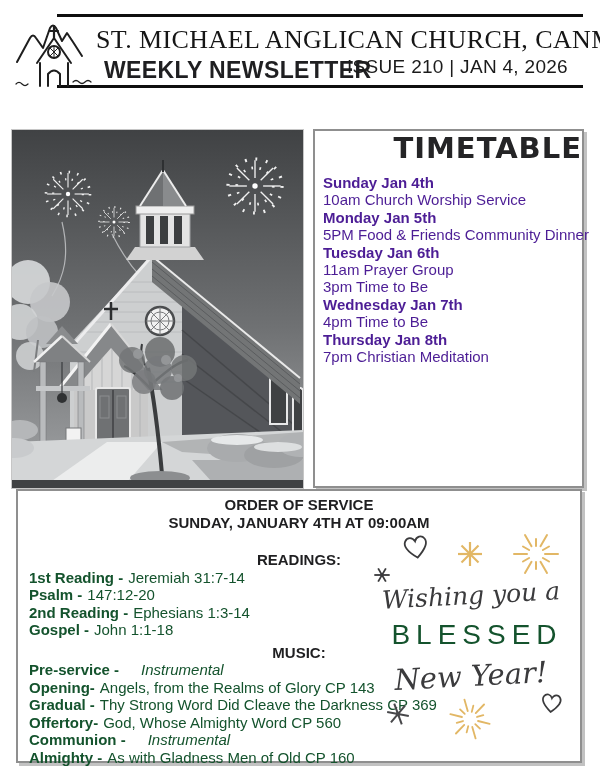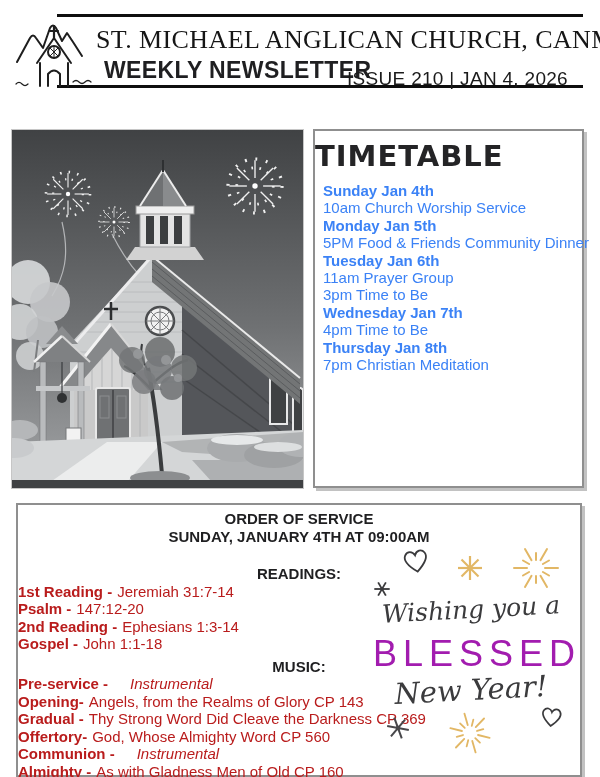--- a/index.html
+++ b/index.html
@@ -9,57 +9,57 @@
   
   .rule{position:absolute;left:57px;width:526px;height:3px;background:#0e0e0e;}
   .rule-top{top:14px;}
   .rule-bottom{top:85px;}
   .logo{position:absolute;left:10px;top:16px;width:90px;height:78px;}
   .hdr-title{position:absolute;left:96px;top:25px;width:478px;text-align:center;
              font-family:"Liberation Serif", serif;font-size:26px;letter-spacing:.4px;
              color:#161616;white-space:nowrap;}
   .hdr-sub{position:absolute;left:104px;top:57px;width:226px;text-align:center;
            font-size:23px;font-weight:700;letter-spacing:.4px;white-space:nowrap;}
-  .hdr-issue{position:absolute;right:32px;top:68px;font-size:19px;letter-spacing:.3px;
+  .hdr-issue{position:absolute;right:32px;top:56px;font-size:19px;letter-spacing:.3px;
              white-space:nowrap;color:#1b1b1b;}
 
   
   .photo{position:absolute;left:12px;top:130px;width:291px;height:358px;
          outline:1px solid #c6c6c6;}
   .photo svg{display:block;}
 
   
   .tt-box{position:absolute;left:313px;top:129px;width:271px;height:359px;background:#fff;
           border:2px solid #8f8f8f;box-shadow:3px 3px 0 #c2c2c2;box-sizing:border-box;}
-  .tt-heading{margin-top:8px;text-align:left;font-family:"DejaVu Sans", sans-serif;
+  .tt-heading{margin-top:0;text-align:right;font-family:"DejaVu Sans", sans-serif;
               font-size:29px;line-height:34px;font-weight:700;letter-spacing:1px;color:#242426;}
   .tt-lines{margin-top:9px;padding-left:8px;font-size:15px;line-height:17.4px;
-            white-space:nowrap;color:#3b82f6;}
+            white-space:nowrap;color:#4c1d95;}
   .tt-day{font-weight:700;}
 
   
-  .oos-box{position:absolute;left:16px;top:503px;width:566px;height:274px;background:#fff;
+  .oos-box{position:absolute;left:16px;top:489px;width:566px;height:274px;background:#fff;
            border:2px solid #8f8f8f;box-shadow:3px 3px 0 #c2c2c2;box-sizing:border-box;}
   .oos-h1{margin-top:5px;text-align:center;font-size:15px;font-weight:700;line-height:18px;}
   .oos-h2{text-align:center;font-size:15px;font-weight:700;line-height:18px;}
   .sec-h{text-align:center;font-size:15px;font-weight:700;line-height:17.5px;}
   .sec-h.readings{margin-top:19px;}
   .sec-h.music{margin-top:5px;}
-  .items{font-size:15px;line-height:17.5px;white-space:nowrap;color:#b91c1c;}
+  .items{padding-left:11px;font-size:15px;line-height:17.5px;white-space:nowrap;color:#14532d;}
   .lbl{font-weight:700;}
   .val{margin-left:5px;}
   .italic{font-style:italic;margin-left:22px;}
 
   
   .decor{position:absolute;right:10px;top:34px;width:226px;height:236px;}
   .decor-icons{position:absolute;left:0;top:0;}
   .decor-text{position:absolute;left:14px;width:226px;text-align:center;white-space:nowrap;}
   .g1{top:56px;font-family:"DejaVu Serif", serif;font-style:italic;font-size:25px;
       color:#3b3b3d;transform:rotate(-3deg);}
-  .g2{top:94px;font-size:36px;letter-spacing:6px;padding-left:6px;color:#a21caf;
+  .g2{top:94px;font-size:28px;letter-spacing:6px;padding-left:6px;color:#14532d;
       font-family:"Liberation Sans", sans-serif;}
   .g3{top:134px;font-family:"DejaVu Serif", serif;font-style:italic;font-size:29px;
       color:#3b3b3d;transform:rotate(-3deg);}
 </style>
 </head>
 <body>
 
 <div class="page">
 
   <div class="rule rule-top"></div>

